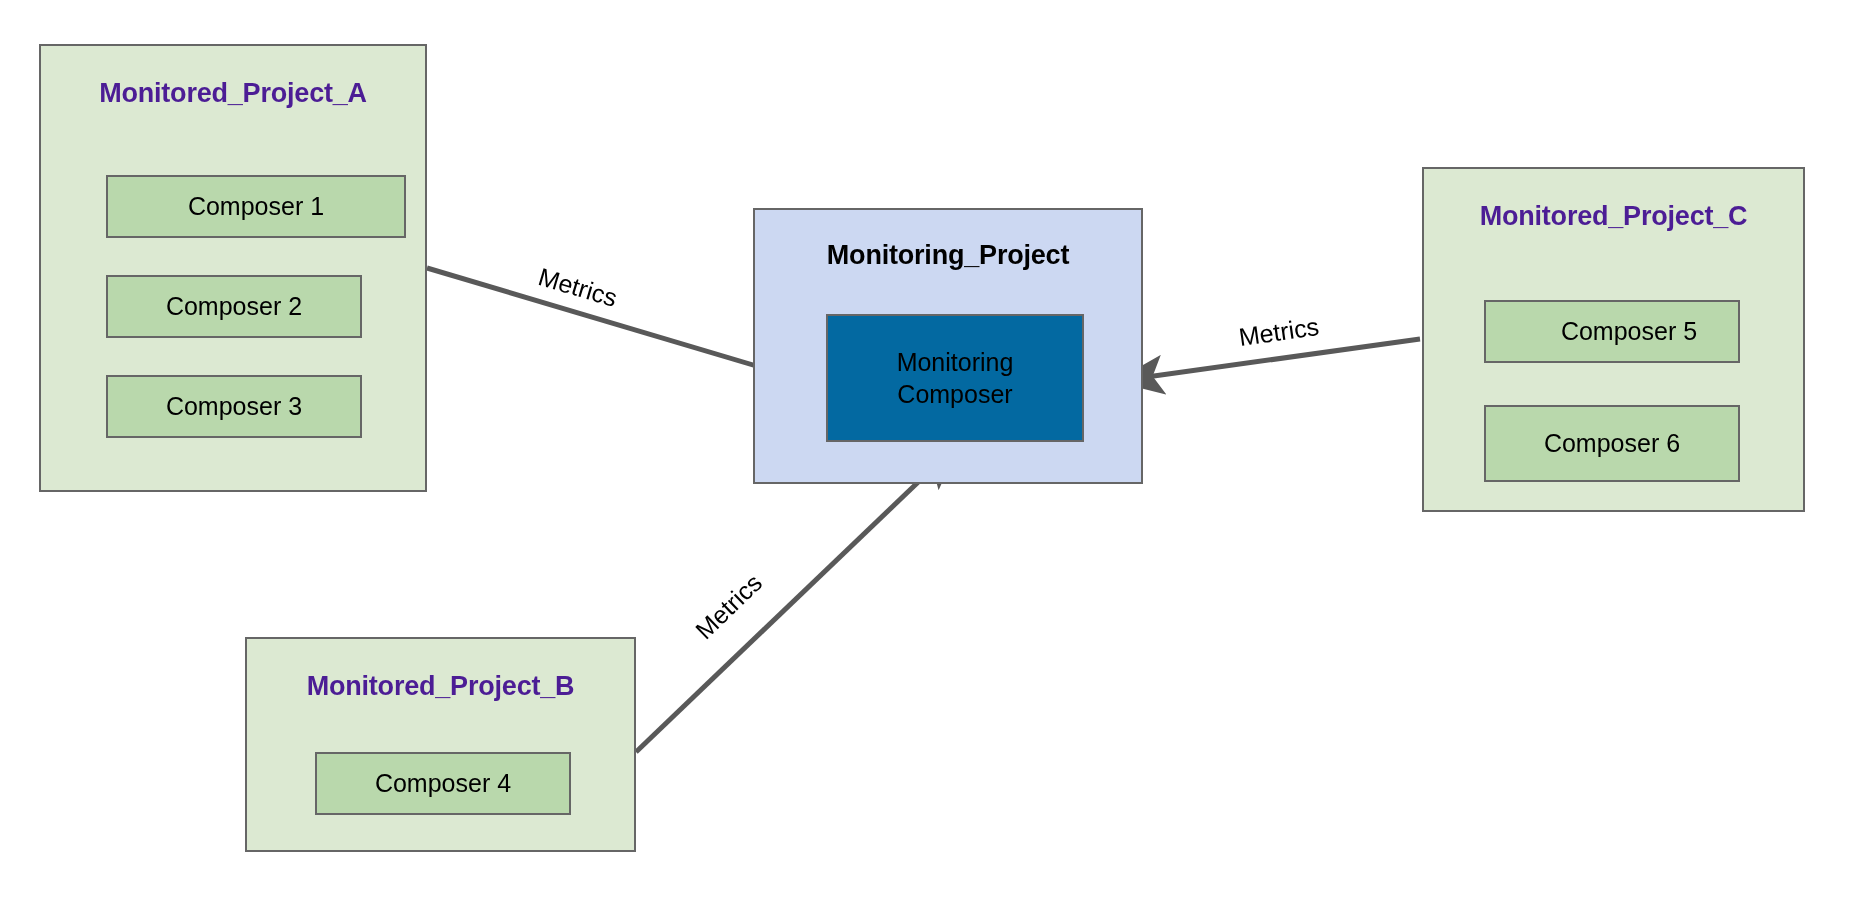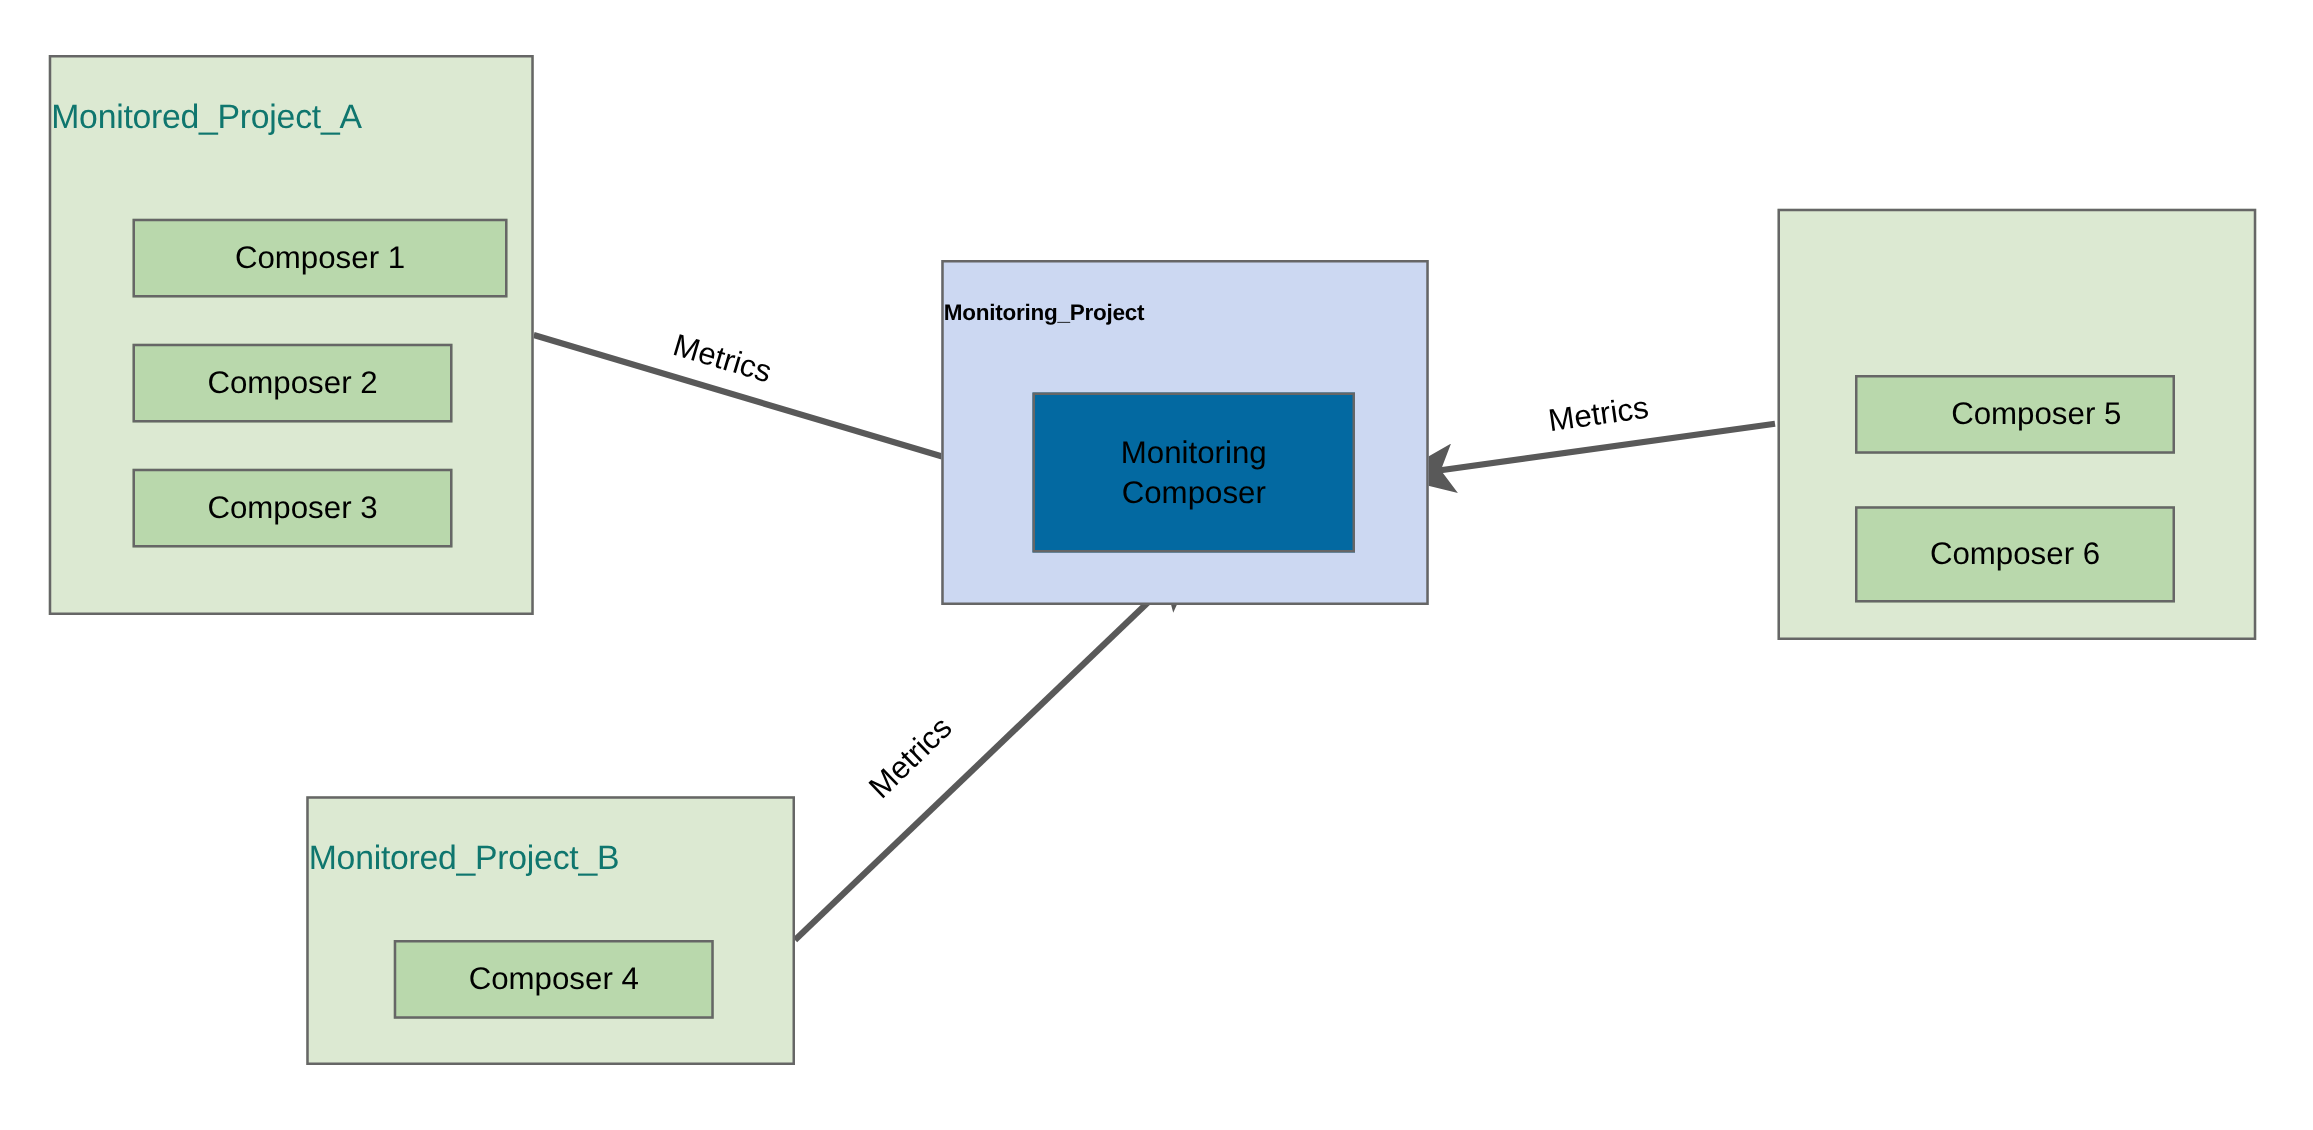--- a/index.html
+++ b/index.html
@@ -25,46 +25,47 @@
     box-sizing: border-box;
     border: 2px solid #666666;
   }
   .project {
     background: #dce9d2;
   }
   .project-title {
     position: absolute;
     left: 0;
     width: 100%;
-    text-align: left;
-    font-weight: normal;
+    text-align: center;
+    font-weight: bold;
     font-size: 27px;
-    color: #0f766e;
+    color: #4c1d95;
     letter-spacing: -0.2px;
   }
   .composer {
     position: absolute;
     box-sizing: border-box;
     border: 2px solid #666666;
     background: #b9d8ac;
     display: flex;
     align-items: center;
     justify-content: center;
     font-size: 25px;
     color: #000000;
   }
   .monitoring-outer {
     background: #ccd8f2;
   }
   .monitoring-title {
     position: absolute;
     left: 0;
     width: 100%;
+    text-align: center;
     font-weight: bold;
-    font-size: 18px;
+    font-size: 27px;
     color: #000000;
     letter-spacing: -0.2px;
   }
   .dashboard {
     position: absolute;
     box-sizing: border-box;
     border: 2px solid #666666;
     background: #0369a1;
     display: flex;
     flex-direction: column;
@@ -115,20 +116,21 @@
     <div class="composer" style="left:65px; top:229px; width:256px; height:63px;">Composer 2</div>
     <div class="composer" style="left:65px; top:329px; width:256px; height:63px;">Composer 3</div>
   </div>
 
   <div class="node project" style="left:245px; top:637px; width:391px; height:215px;">
     <div class="project-title" style="top:32px;">Monitored_Project_B</div>
     <div class="composer" style="left:68px; top:113px; width:256px; height:63px;">Composer 4</div>
   </div>
 
   <div class="node project" style="left:1422px; top:167px; width:383px; height:345px;">
+    <div class="project-title" style="top:32px;">Monitored_Project_C</div>
     <div class="composer" style="left:60px; top:131px; width:256px; height:63px;padding-left:34px;">Composer 5</div>
     <div class="composer" style="left:60px; top:236px; width:256px; height:77px;">Composer 6</div>
   </div>
 
   <div class="node monitoring-outer" style="left:753px; top:208px; width:390px; height:276px;">
     <div class="monitoring-title" style="top:30px;">Monitoring_Project</div>
     <div class="dashboard" style="left:71px; top:104px; width:258px; height:128px;">
       <span>Monitoring</span>
       <span>Composer</span>
     </div>

